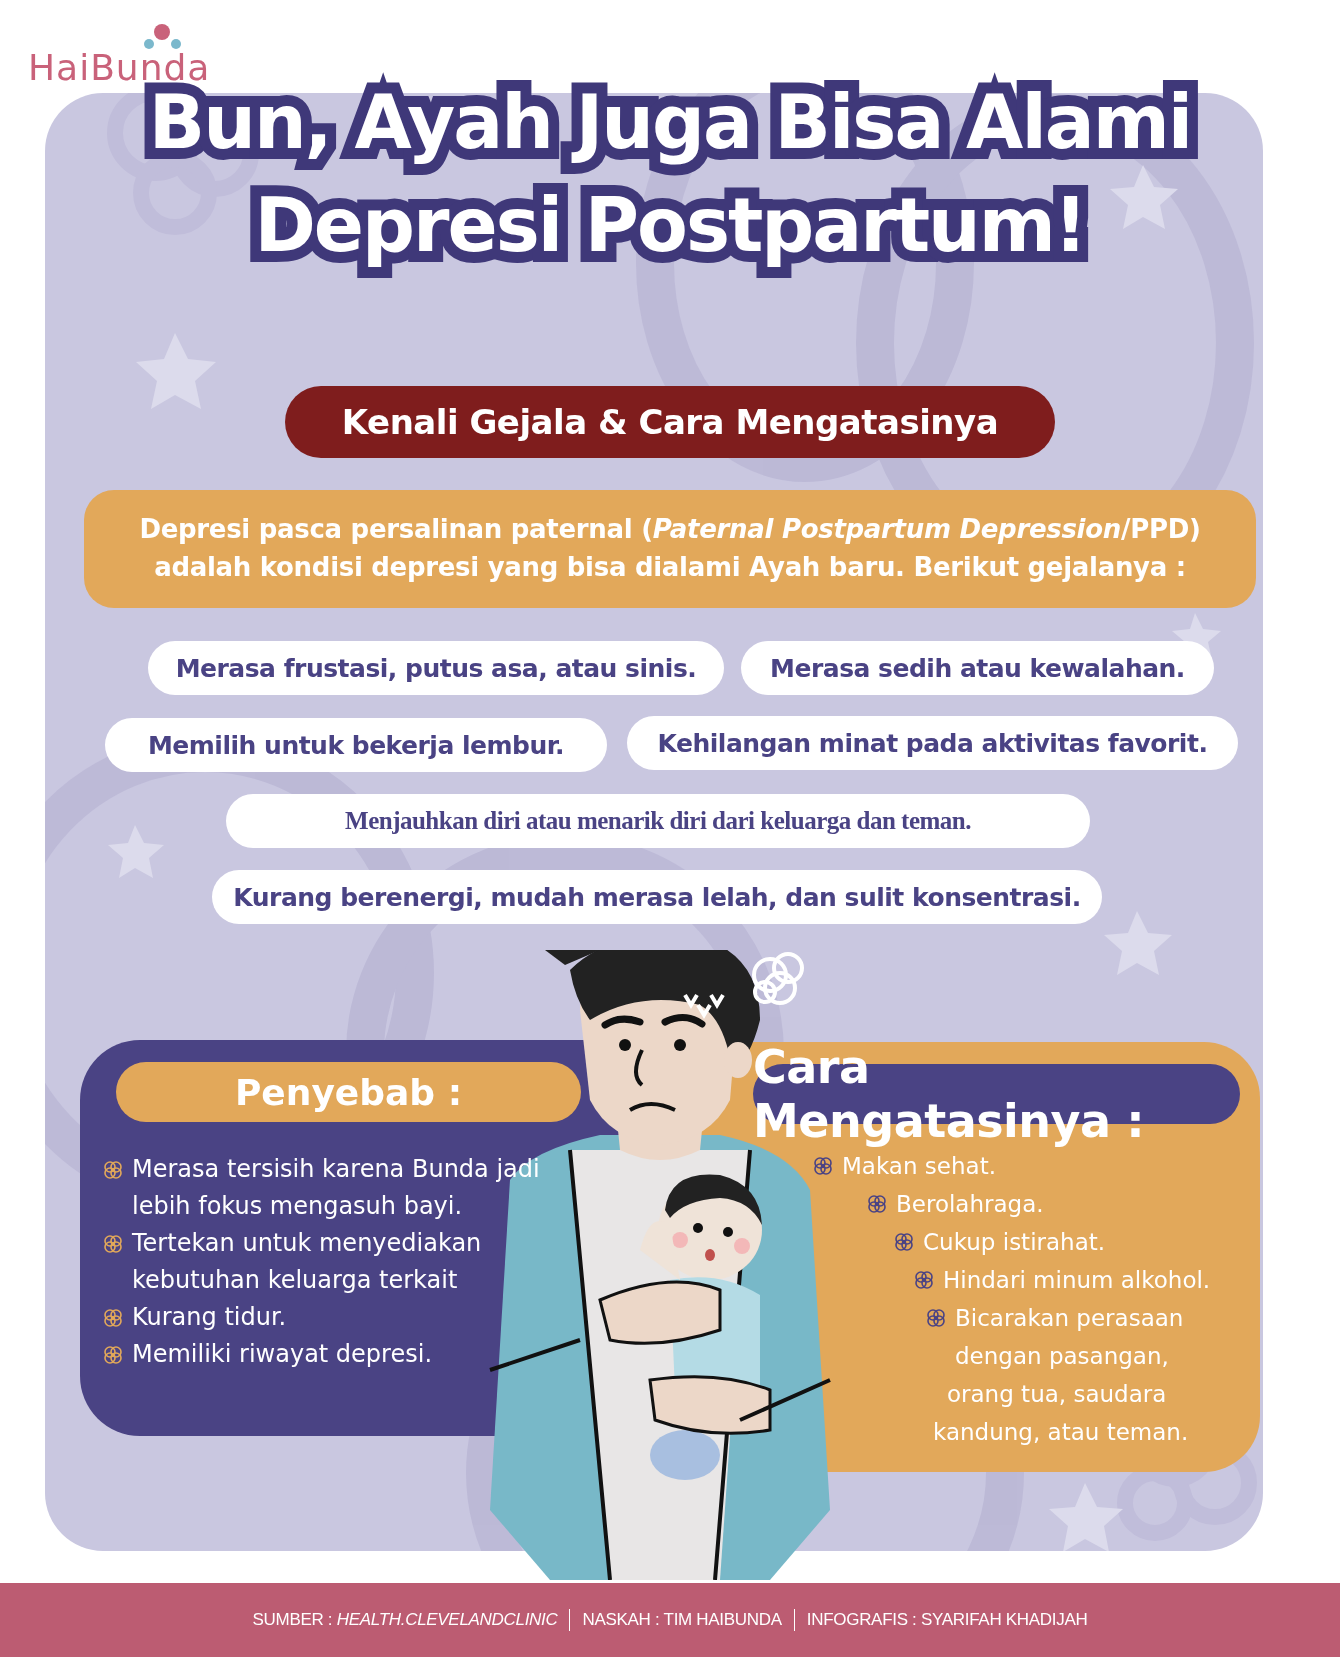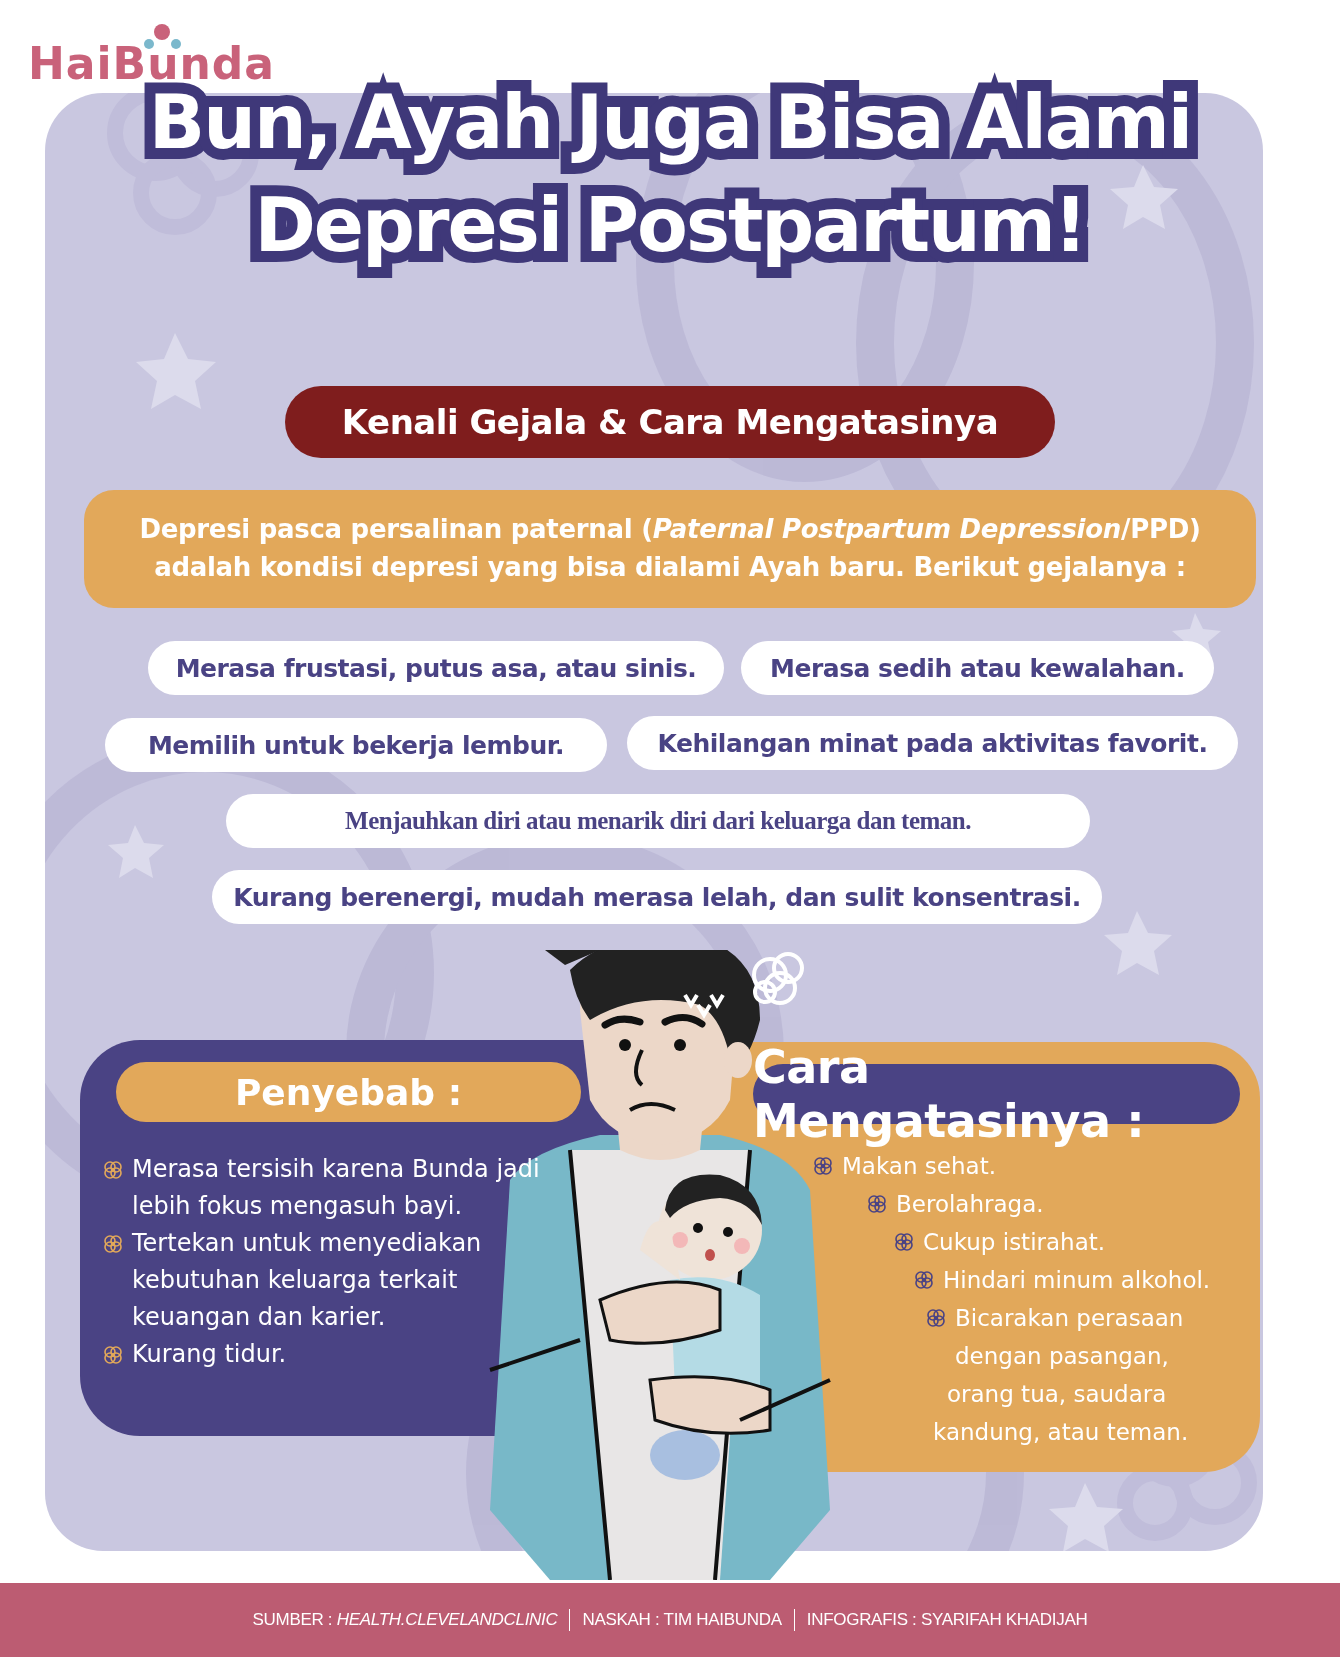--- a/index.html
+++ b/index.html
@@ -1,21 +1,21 @@
 <!DOCTYPE html>
 <html><head>
 <meta charset="utf-8">
 <style>
   * { box-sizing: border-box; margin: 0; padding: 0; }
   html, body { width: 1340px; height: 1657px; background: #ffffff; overflow: hidden; }
   body { position: relative; font-family: "Liberation Sans", "DejaVu Sans", sans-serif; }
 
   
   .logo { position: absolute; left: 28px; top: 26px; height: 60px; display: flex; align-items: flex-end; }
-  .logo-text { font-family: "DejaVu Sans", sans-serif; font-weight: bold; font-size: 44px; color: #c9627a; letter-spacing: 1px; line-height: 1; }
+  .logo-text { font-family: "DejaVu Sans", sans-serif; font-weight: normal; font-size: 36px; color: #c9627a; letter-spacing: 1px; line-height: 1; }
   .logo-dots { position: absolute; left: 104px; top: -4px; width: 60px; height: 30px; }
 
   
   .card { position: absolute; left: 45px; top: 93px; width: 1218px; height: 1458px; background: #c9c7e0; border-radius: 58px; overflow: hidden; }
   .bg-deco { position: absolute; inset: 0; pointer-events: none; }
 
   
   .title { position: absolute; left: 0; width: 100%; text-align: center; font-family: "DejaVu Sans", sans-serif; font-weight: bold; color: #ffffff; font-size: 74px; letter-spacing: -2px; line-height: 1;
     paint-order: stroke fill; -webkit-text-stroke: 22px #3f3879; }
   .title.l1 { top: 85px; }
@@ -197,32 +197,42 @@
     <svg class="bullet" viewBox="0 0 22 22">
         <g fill="none" stroke="#e2a85a" stroke-width="1.6">
           <circle cx="8" cy="8" r="5"></circle>
           <circle cx="14" cy="8" r="5"></circle>
           <circle cx="8" cy="14" r="5"></circle>
           <circle cx="14" cy="14" r="5"></circle>
         </g>
       </svg>
     <div>Tertekan untuk menyediakan</div>
       <div>kebutuhan keluarga terkait</div>
-      <div>keuangan dan karier.</div>
   </div>
   <div class="item">
     <svg class="bullet" viewBox="0 0 22 22">
         <g fill="none" stroke="#e2a85a" stroke-width="1.6">
           <circle cx="8" cy="8" r="5"></circle>
           <circle cx="14" cy="8" r="5"></circle>
           <circle cx="8" cy="14" r="5"></circle>
           <circle cx="14" cy="14" r="5"></circle>
         </g>
       </svg>
     <div>Kurang tidur.</div>
+  </div>
+  <div class="item">
+    <svg class="bullet" viewBox="0 0 22 22">
+        <g fill="none" stroke="#e2a85a" stroke-width="1.6">
+          <circle cx="8" cy="8" r="5"></circle>
+          <circle cx="14" cy="8" r="5"></circle>
+          <circle cx="8" cy="14" r="5"></circle>
+          <circle cx="14" cy="14" r="5"></circle>
+        </g>
+      </svg>
+    <div>Memiliki riwayat depresi.</div>
   </div>
 </div>
 
 <div class="list-right">
   <div class="rb" style="left:812px;top:1148px;">
     <svg class="bullet" viewBox="0 0 22 22">
         <g fill="none" stroke="#4a4384" stroke-width="1.6">
           <circle cx="8" cy="8" r="5"></circle>
           <circle cx="14" cy="8" r="5"></circle>
           <circle cx="8" cy="14" r="5"></circle>

